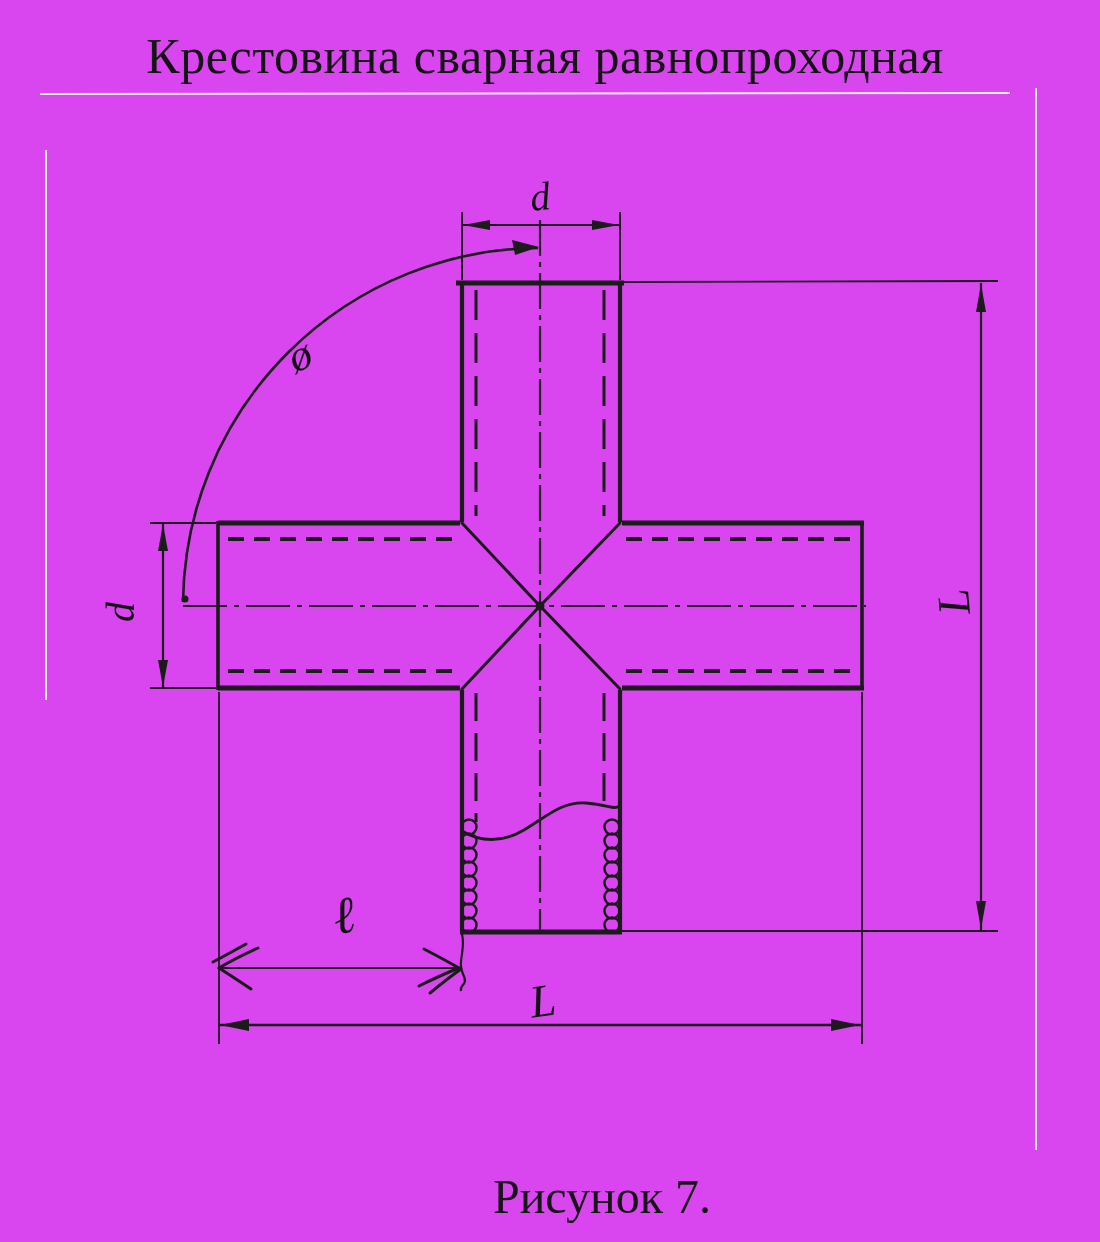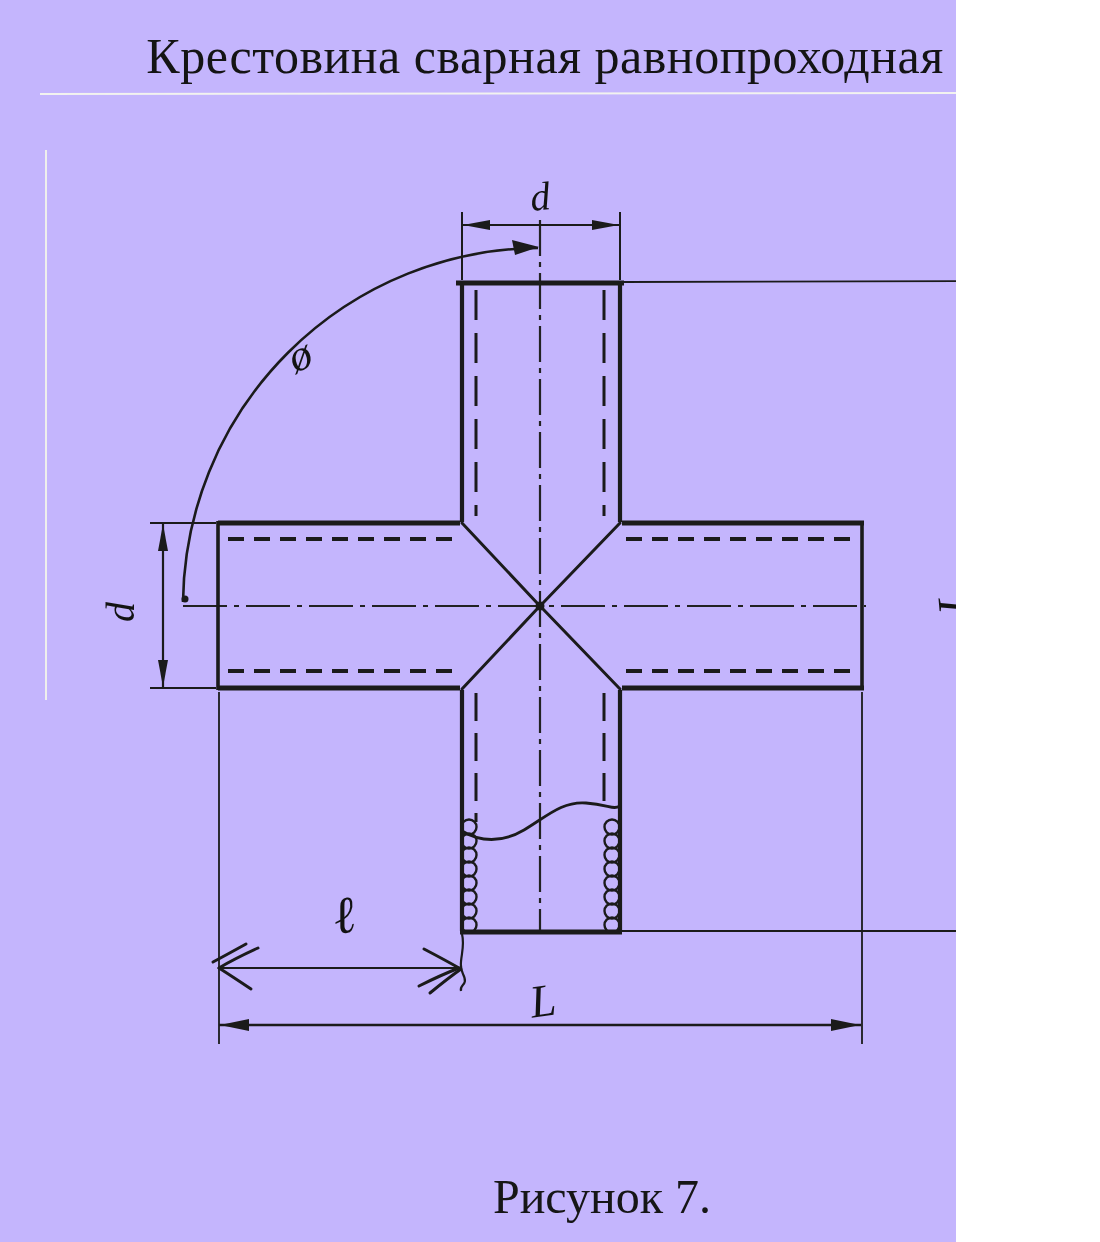--- a/index.html
+++ b/index.html
@@ -1,19 +1,19 @@
 <!DOCTYPE html>
 <html><head>
 <meta charset="utf-8">
 <style>
   html,body{margin:0;padding:0;background:#ffffff;}
   .page{
     position:relative;
-    width:956px;height:1242px;
-    background:#c4b5fd;
+    width:1100px;height:1242px;
+    background:#d946ef;
     overflow:hidden;
     font-family:"Liberation Serif", serif;
   }
   svg{position:absolute;left:0;top:0;}
   .ink{stroke:#1b1b1b;fill:none;}
   .title-text{
     font-family:"Liberation Serif", serif;
     font-size:50px;
     fill:#141414;
     letter-spacing:.5px;

